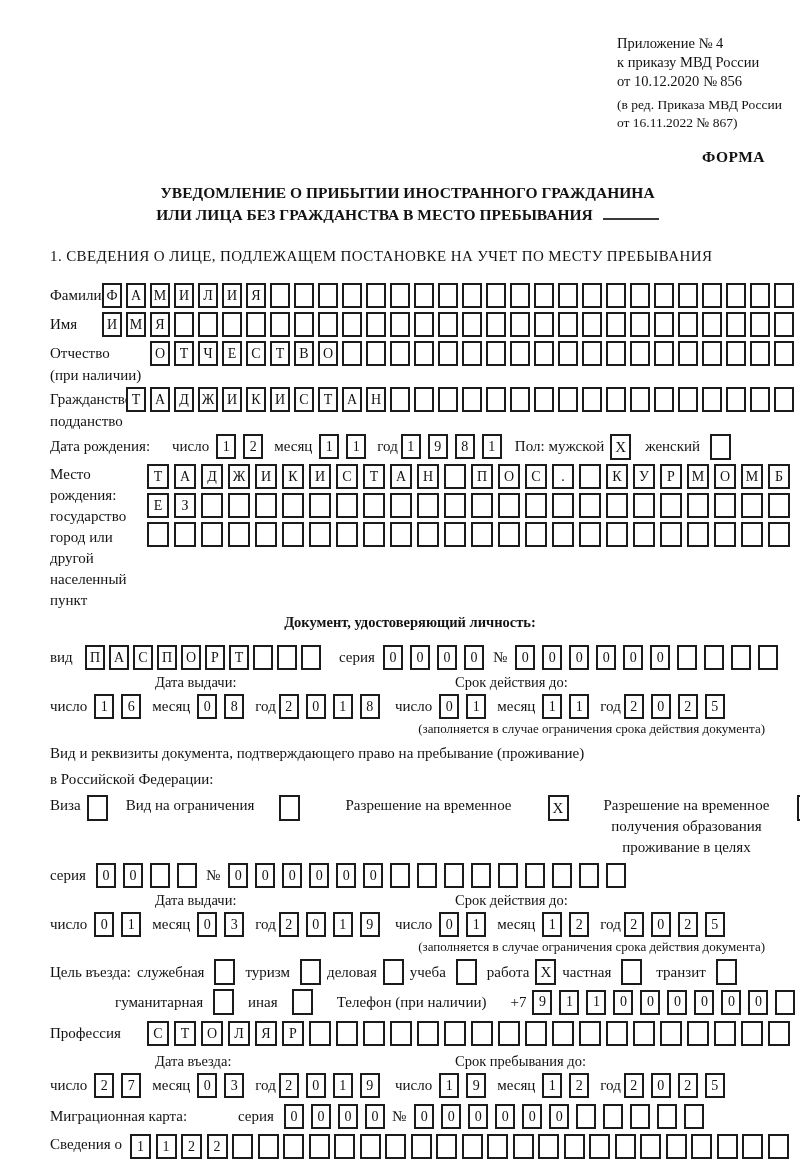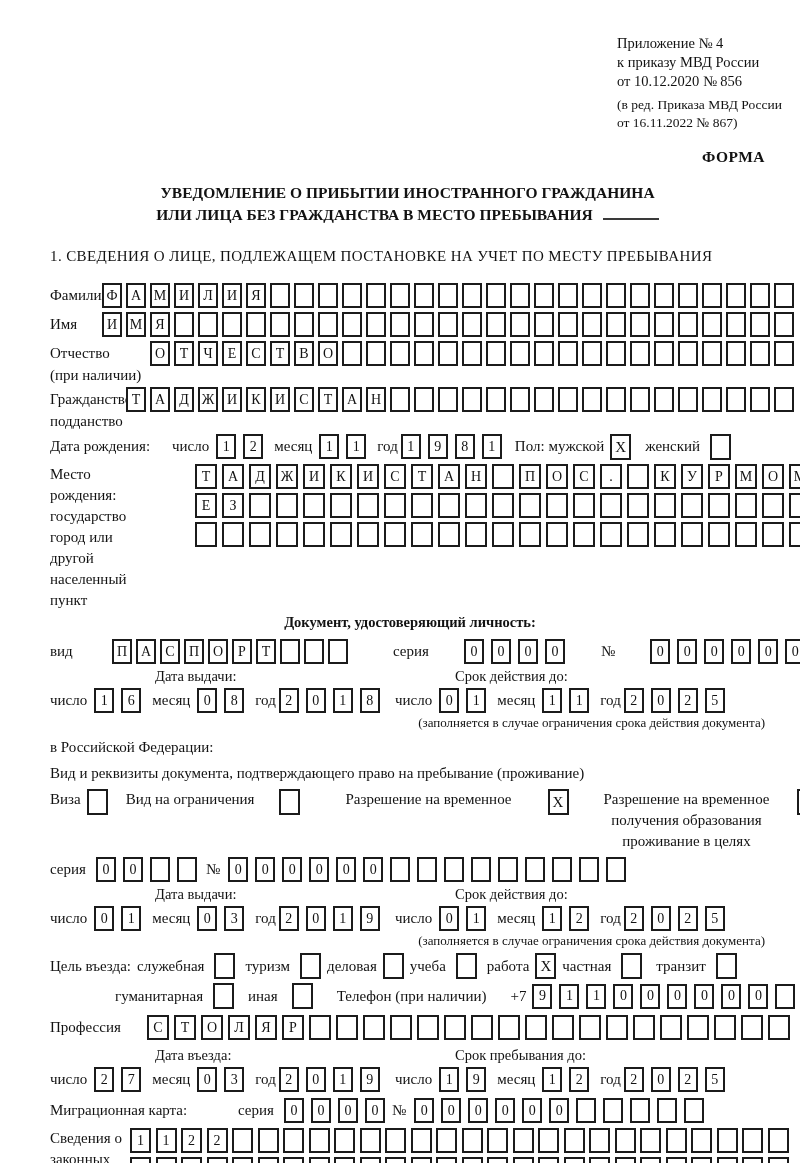--- a/index.html
+++ b/index.html
@@ -234,21 +234,21 @@
         <div class="cell">8</div>
         <div class="cell">1</div>
       </span>
     <span class="dlab" style="margin-left:6px;margin-right:4px;">Пол:</span>
     <span class="dlab" style="margin:0 6px 0 0;">мужской</span>
     <span class="chk">X</span>
     <span class="dlab" style="margin:0 10px 0 14px;">женский</span>
     <span class="chk"></span>
   </div>
 
-  <div class="frow" style="margin-top:4px;gap:48px;">
+  <div class="frow" style="margin-top:4px;">
     <div class="flabel w97" style="line-height:21px;">
       <div>Место рождения:</div>
       <div>государство</div>
       <div>город или другой</div>
       <div>населенный пункт</div>
     </div>
     <div class="stack">
       <div class="cells wide">
           <div class="cell">Т</div>
           <div class="cell">А</div>
@@ -325,21 +325,21 @@
           <div class="cell"></div>
           <div class="cell"></div>
           <div class="cell"></div>
           <div class="cell"></div>
         </div>
     </div>
   </div>
 
   <div class="center-bold">Документ, удостоверяющий личность:</div>
 
-  <div class="frow" style="margin-top:8px;gap:27px;">
+  <div class="frow" style="margin-top:14px;">
     <div class="flabel" style="width:35px;">вид</div>
     <div class="cells">
         <div class="cell">П</div>
         <div class="cell">А</div>
         <div class="cell">С</div>
         <div class="cell">П</div>
         <div class="cell">О</div>
         <div class="cell">Р</div>
         <div class="cell">Т</div>
         <div class="cell"></div>
@@ -409,22 +409,22 @@
             <div class="cell">2</div>
             <div class="cell">0</div>
             <div class="cell">2</div>
             <div class="cell">5</div>
           </span>
       </div>
     </div>
   </div>
   <div class="note">(заполняется в случае ограничения срока действия документа)</div>
 
+  <div class="intro">Вид и реквизиты документа, подтверждающего право на пребывание (проживание)</div>
   <div class="intro">в Российской Федерации:</div>
-  <div class="intro">Вид и реквизиты документа, подтверждающего право на пребывание (проживание)</div>
 
   <div class="chkrow">
     <span class="opt-text">Виза</span>
     <span class="gap6"></span>
     <span class="chk"></span>
     <span class="gap18"></span>
     <span class="opt-text">Вид на ограничения</span>
     <span class="gap24"></span>
     <span class="chk"></span>
     <span class="gap24"></span>

